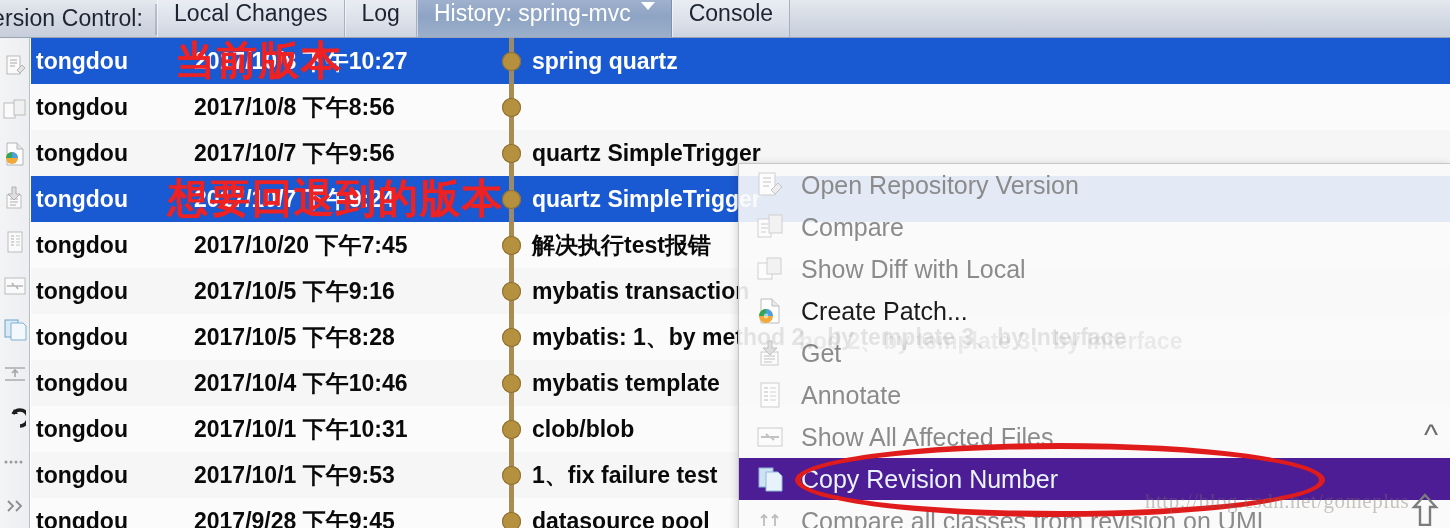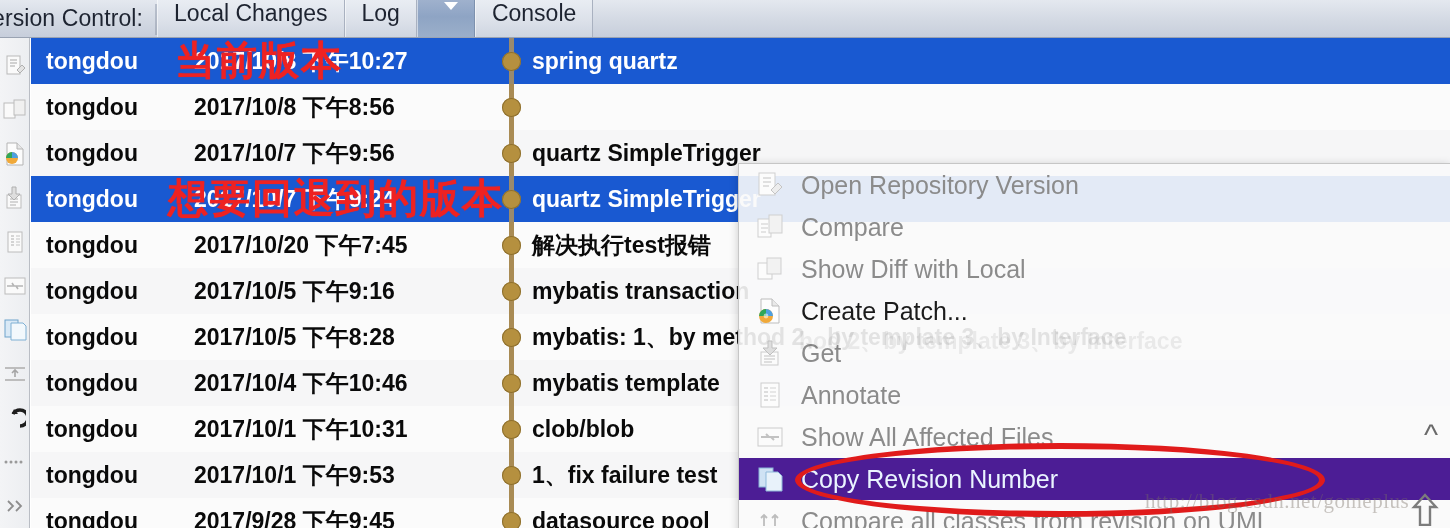--- a/index.html
+++ b/index.html
@@ -92,21 +92,21 @@
     position: relative;
     height: 46px;
     display: flex; align-items: center;
     background: #fbfbfb;
     cursor: default;
   }
   .row.alt { background: #f6f6f7; }
   .row.sel { background: #1959d1; }
   .col-author {
     width: 163px;
-    padding-left: 15px;
+    padding-left: 5px;
     font-size: 23px;
     font-weight: bold;
     color: #0a0a0a;
     white-space: nowrap;
     flex: 0 0 auto;
   }
   .col-date {
     width: 300px;
     font-size: 23px;
     font-weight: bold;
@@ -245,20 +245,21 @@
   <div class="tabbar">
     <div class="vc-label">ersion Control:</div>
     <div class="tabsep"></div>
     <div class="tab">
       <span>Local Changes</span>
     </div>
     <div class="tab">
       <span>Log</span>
     </div>
     <div class="tab selected">
+      <span>History: spring-mvc</span>
       <span class="caret"></span>
     </div>
     <div class="tab">
       <span>Console</span>
     </div>
   </div>
 
   <div class="lefttool">
     <div class="ltbtn">
       <span>

